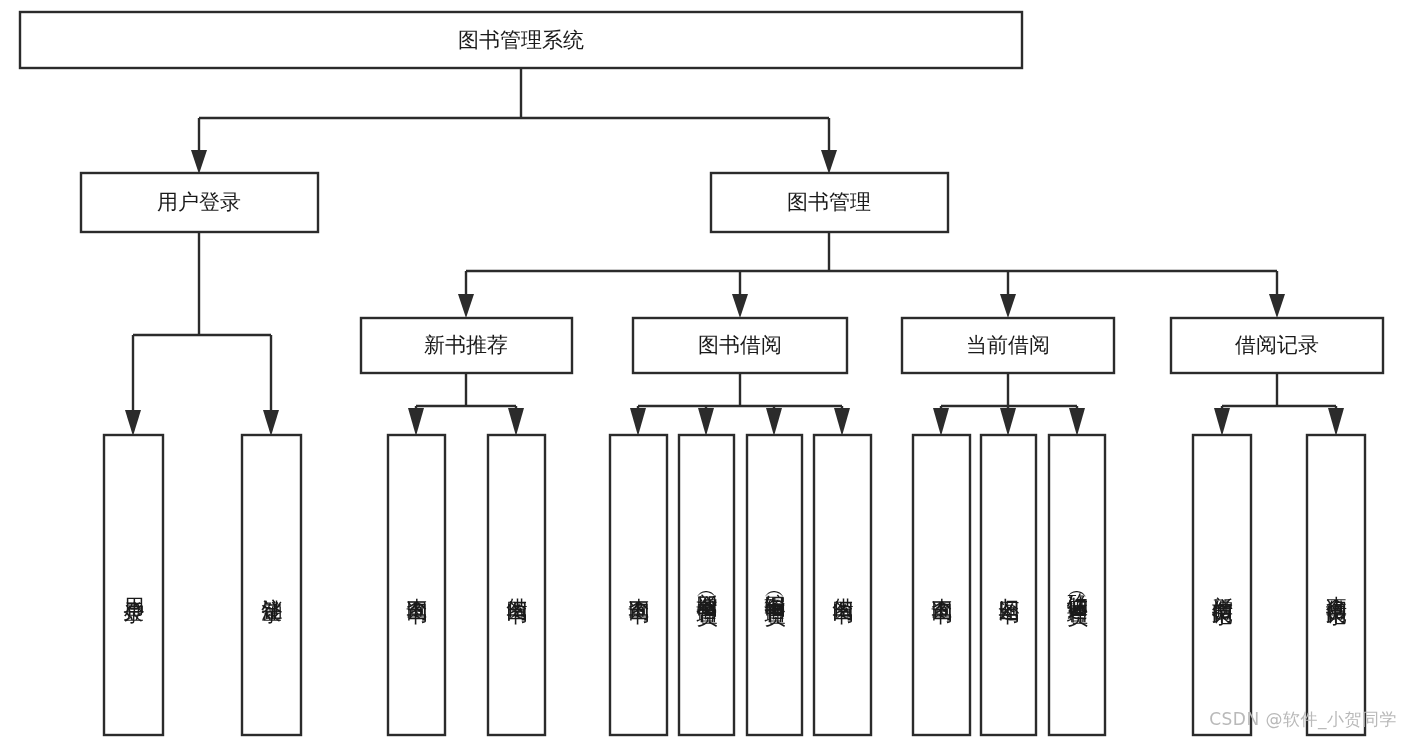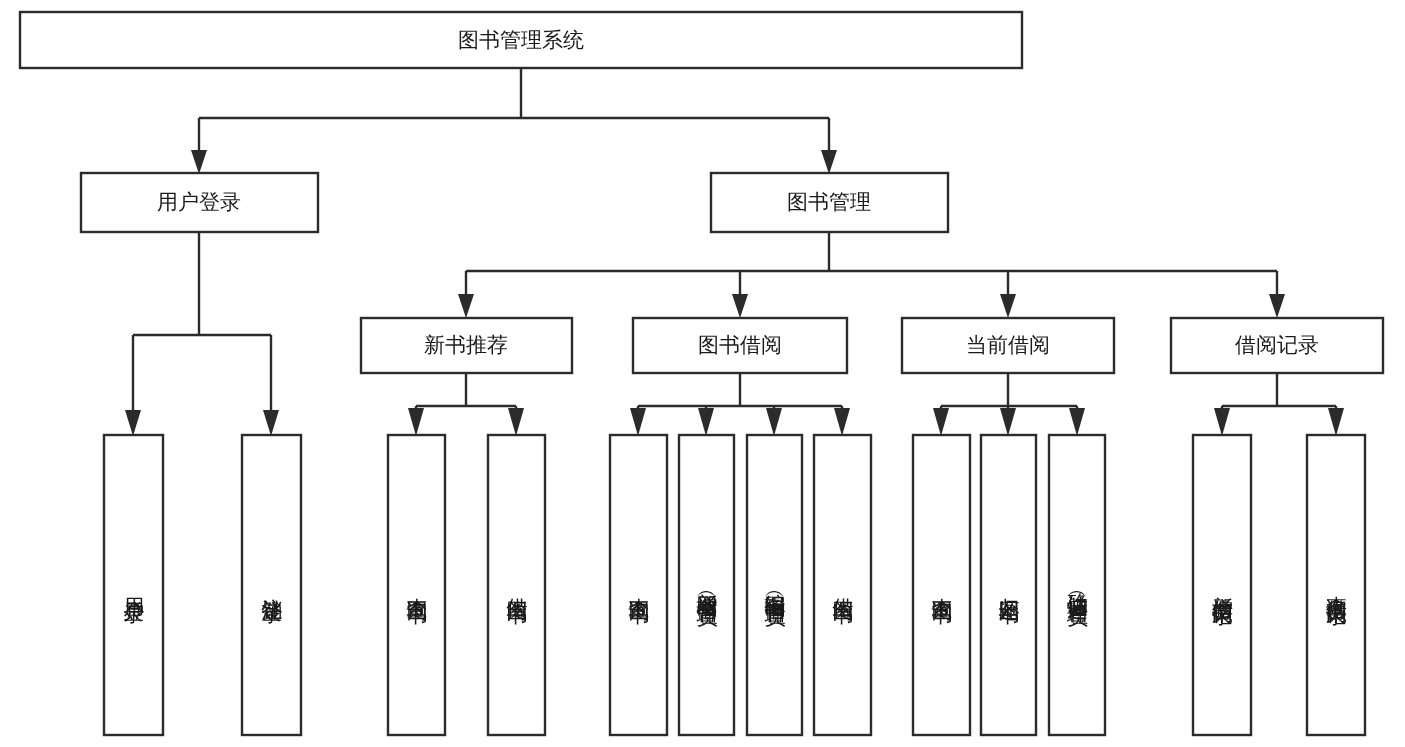--- a/index.html
+++ b/index.html
@@ -207,13 +207,14 @@
   <div class="leaf-label" style="left:747px; top:435px; width:55px; height:300px;">编辑图书（管理员）</div>
   <div class="leaf-label" style="left:814px; top:435px; width:57px; height:300px;">借阅图书</div>
 
   <div class="leaf-label" style="left:913px; top:435px; width:57px; height:300px;">查询图书</div>
   <div class="leaf-label" style="left:981px; top:435px; width:55px; height:300px;">归还图书</div>
   <div class="leaf-label" style="left:1049px; top:435px; width:56px; height:300px;">确认归还（管理员）</div>
 
   <div class="leaf-label" style="left:1193px; top:435px; width:58px; height:300px;">新增借阅记录</div>
   <div class="leaf-label" style="left:1307px; top:435px; width:58px; height:300px;">查询借阅记录</div>
 
+  <div class="watermark">CSDN @软件_小贺同学</div>
 </div>
 
 </body></html>

